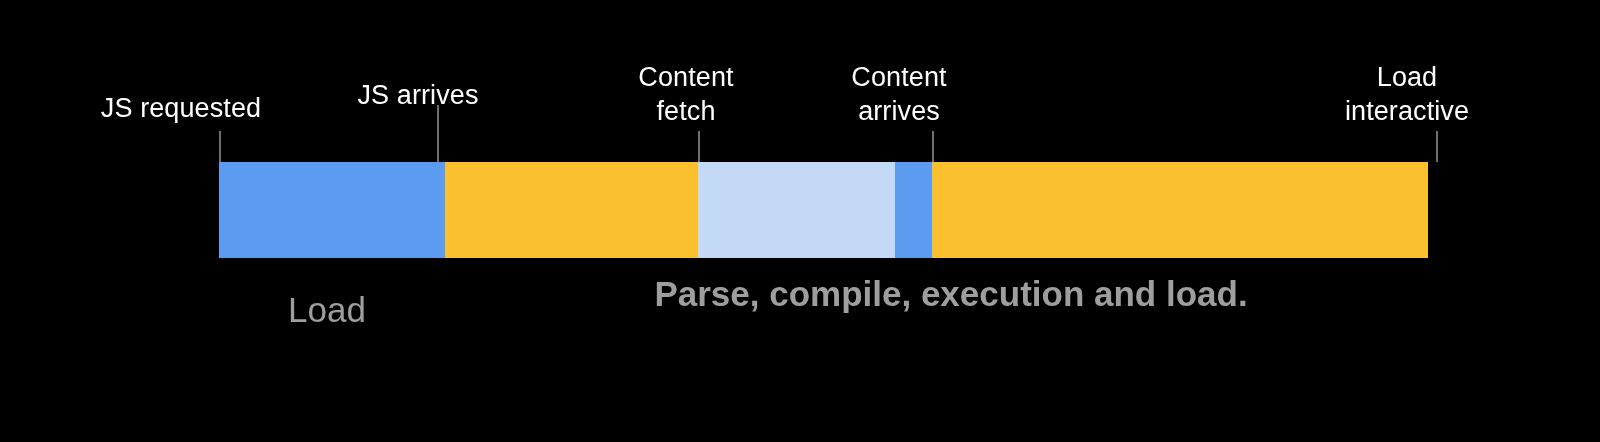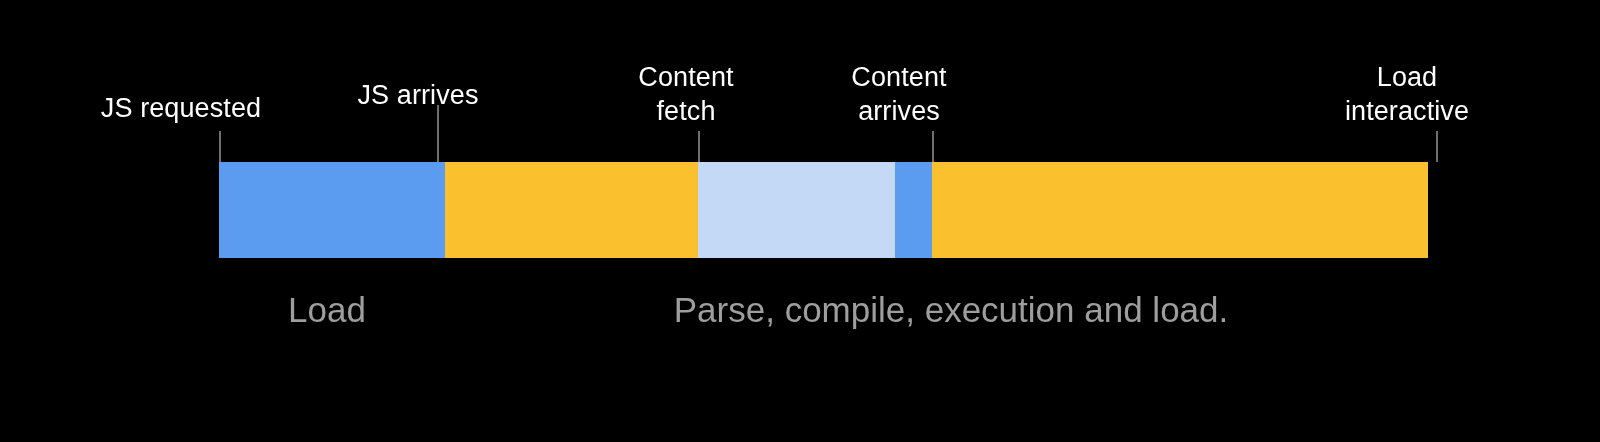--- a/index.html
+++ b/index.html
@@ -87,15 +87,15 @@
   <div id="timeline-bar" style="left:219px; top:162px; width:1209px; height:96px;">
     <div class="segment" style="width:226px; background:#5b9bf0;"></div>
     <div class="segment" style="width:253px; background:#fbc02d;"></div>
     <div class="segment" style="width:197px; background:#c3d9f6;"></div>
     <div class="segment" style="width:37px;  background:#5b9bf0;"></div>
     <div class="segment" style="width:496px; background:#fbc02d;"></div>
   </div>
 
   <div class="phase-caption" style="left:327px; top:289px;">Load</div>
 
-  <div class="phase-caption" style="left:951px; top:289px;">Parse, compile, execution and load.</div>
+  <div class="phase-caption" style="left:951px; top:273px;font-weight:bold;">Parse, compile, execution and load.</div>
 
 </div>
 
 </body></html>

